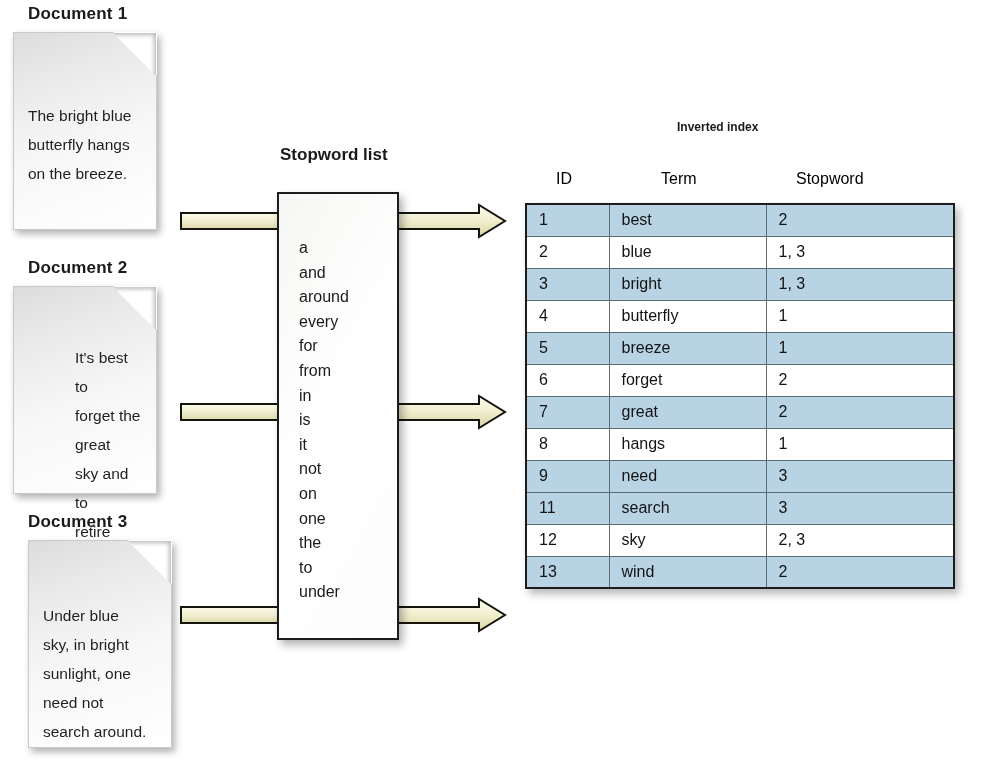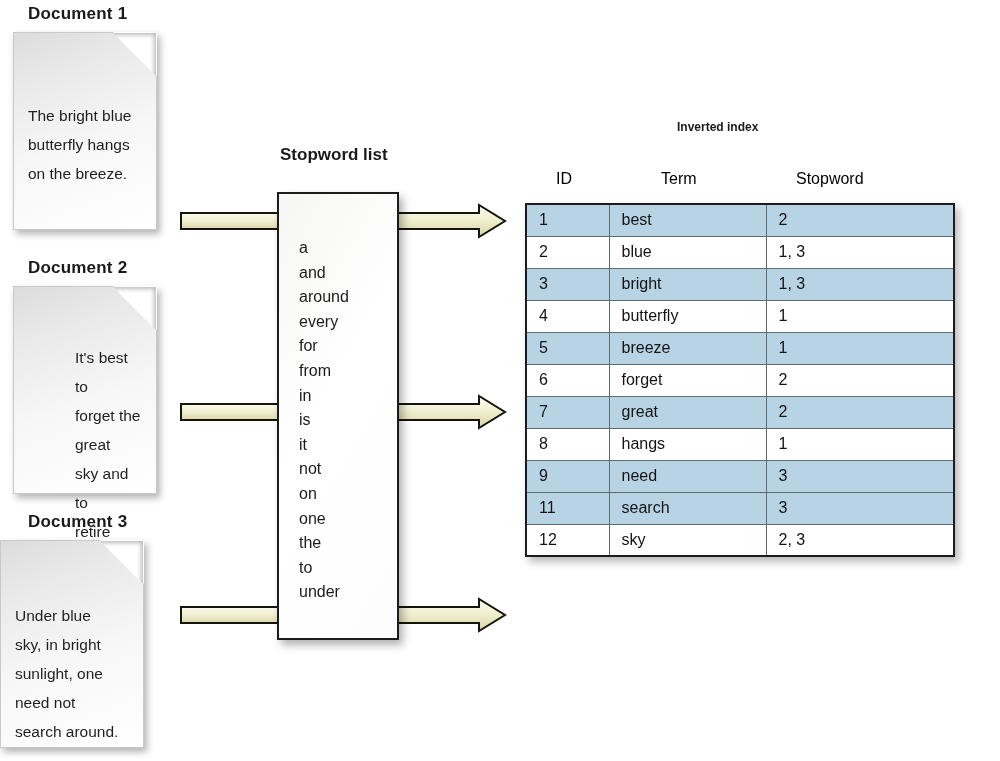--- a/index.html
+++ b/index.html
@@ -162,21 +162,21 @@
     <div class="doc-fold-cover"></div>
     <div class="doc-fold"></div>
     <div class="doc-text" style="top:56px;margin-left:47px;">It's best to
 forget the great
 sky and to
 retire from
 every wind.</div>
   </div>
 
   <div class="doc-label" style="left:28px; top:512px;">Document 3</div>
-  <div class="doc-icon" style="left:0; top:540px; height:206px;">
+  <div class="doc-icon" style="left:28px; top:540px; height:206px;">
     <div class="doc-fold-cover"></div>
     <div class="doc-fold"></div>
     <div class="doc-text" style="top:60px;">Under blue
 sky, in bright
 sunlight, one
 need not
 search around.</div>
   </div>
 
   <div class="arrow" style="left:180px; top:208px; width:102px;">
@@ -339,16 +339,21 @@
       <tr class="alt">
         <td>11</td>
         <td>search</td>
         <td>3</td>
       </tr>
       <tr class="plain">
         <td>12</td>
         <td>sky</td>
         <td>2, 3</td>
       </tr>
+      <tr class="alt">
+        <td>13</td>
+        <td>wind</td>
+        <td>2</td>
+      </tr>
     </tbody>
   </table>
 
 </div>
 
 </body></html>

